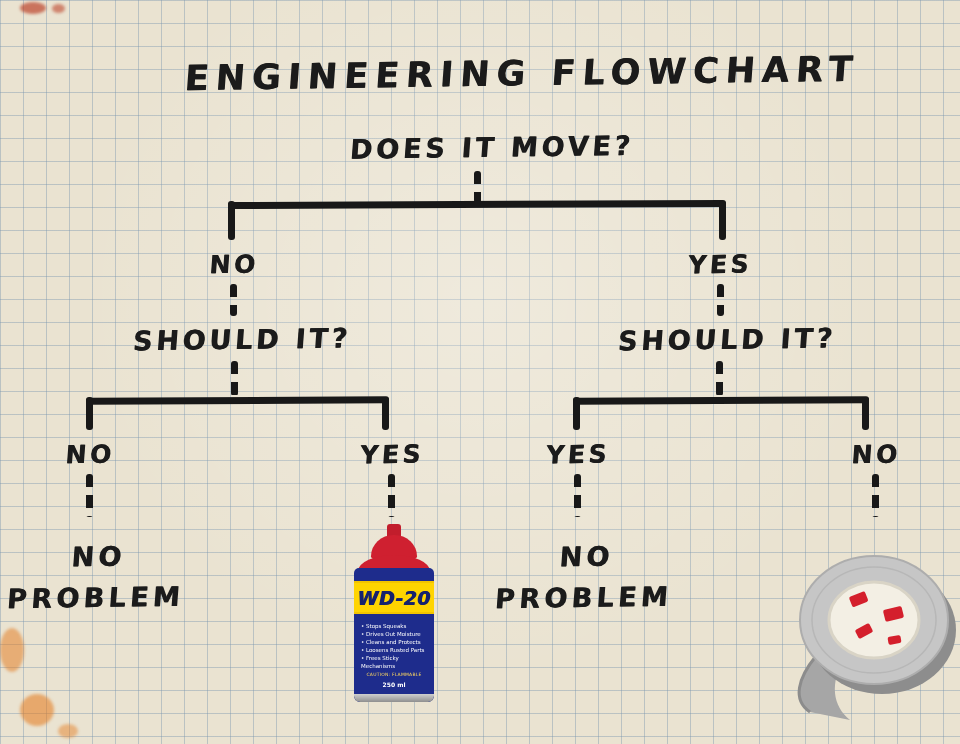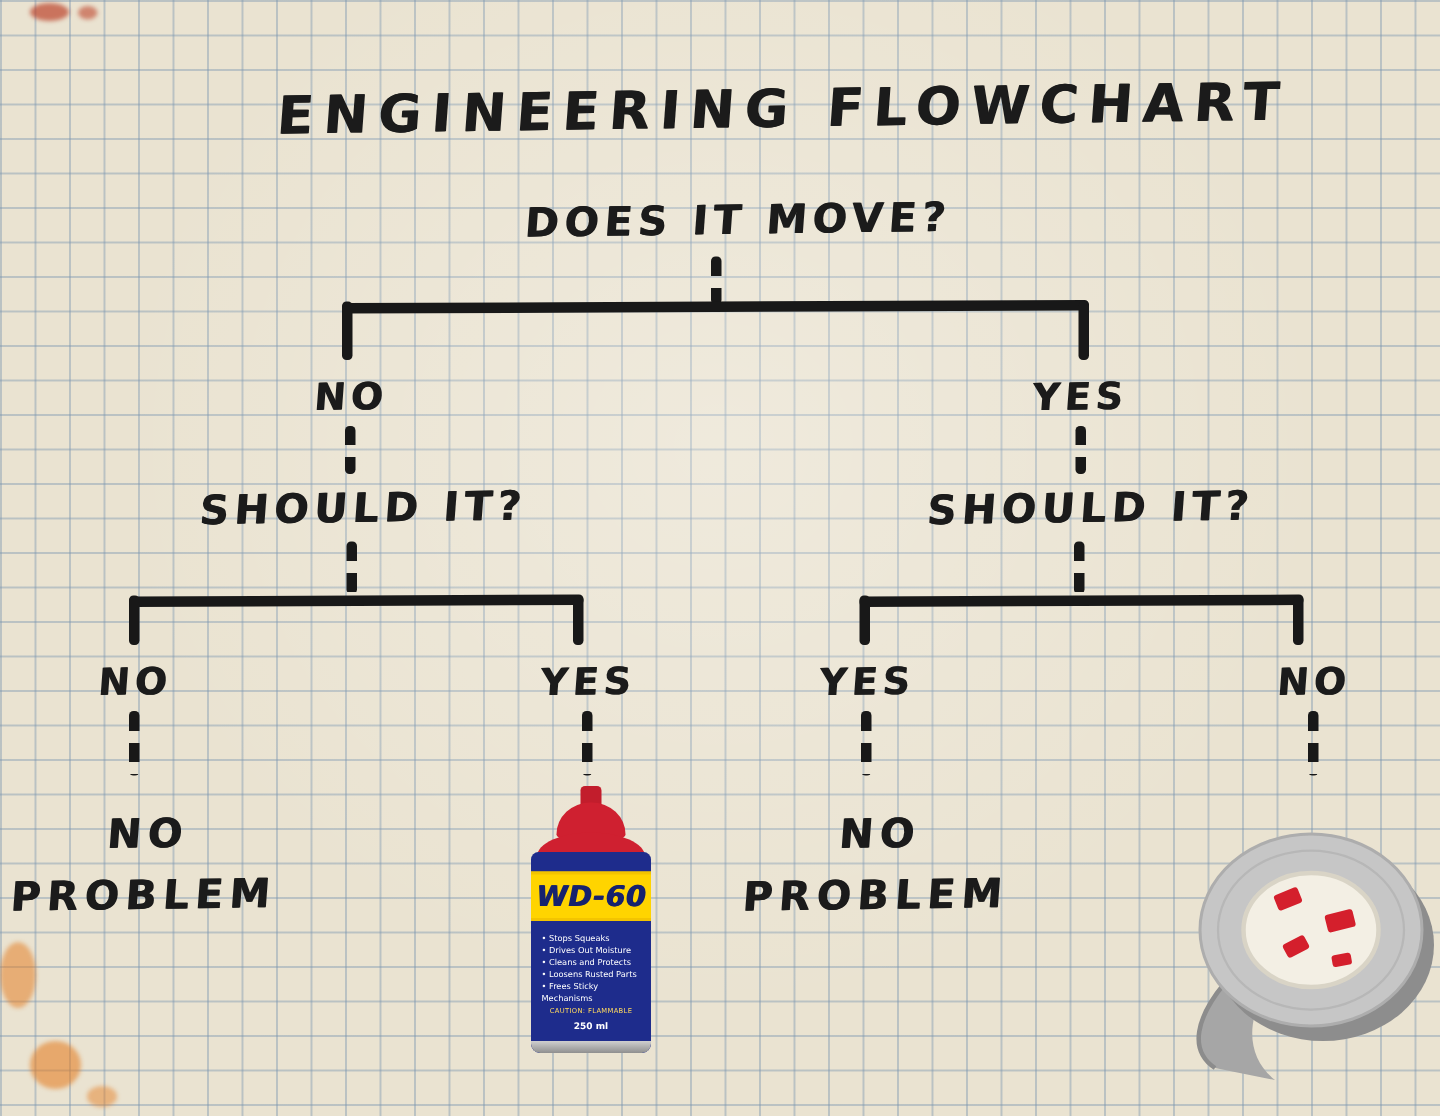--- a/index.html
+++ b/index.html
@@ -130,21 +130,21 @@
     <div>NO</div>
     <div>PROBLEM</div>
   </div>
 
   <div class="wd40">
     <div class="wd-nozzle"></div>
     <div class="wd-cap"></div>
     <div class="wd-shoulder"></div>
     <div class="wd-body">
       <div class="wd-band">
-        <span class="wd-logo">WD-60</span>
+        <span class="wd-logo">WD-20</span>
       </div>
       <div class="wd-features">
         <div>• Stops Squeaks</div>
         <div>• Drives Out Moisture</div>
         <div>• Cleans and Protects</div>
         <div>• Loosens Rusted Parts</div>
         <div>• Frees Sticky Mechanisms</div>
       </div>
       <div class="wd-caution">CAUTION: FLAMMABLE</div>
       <div class="wd-size">250 ml</div>

